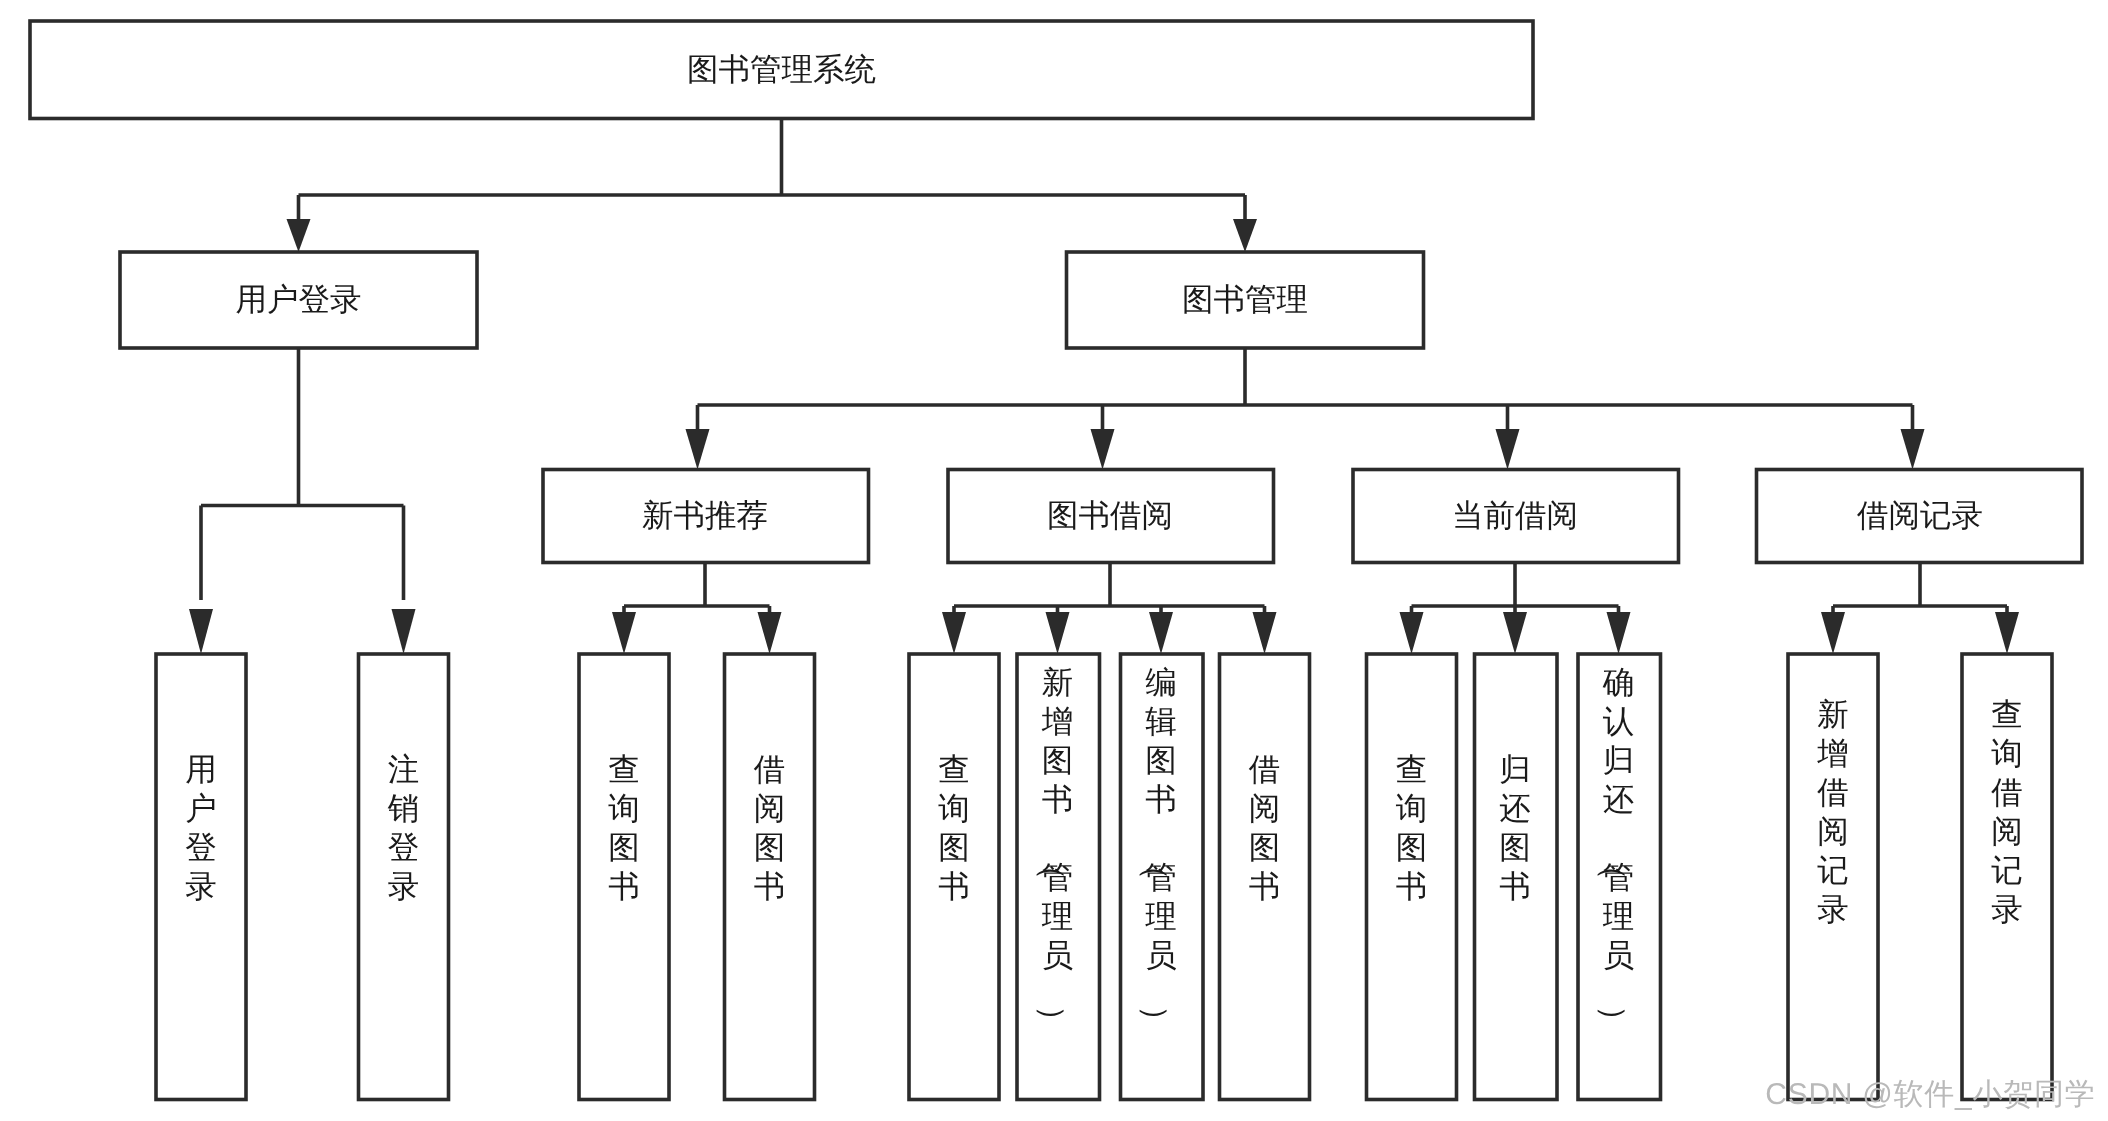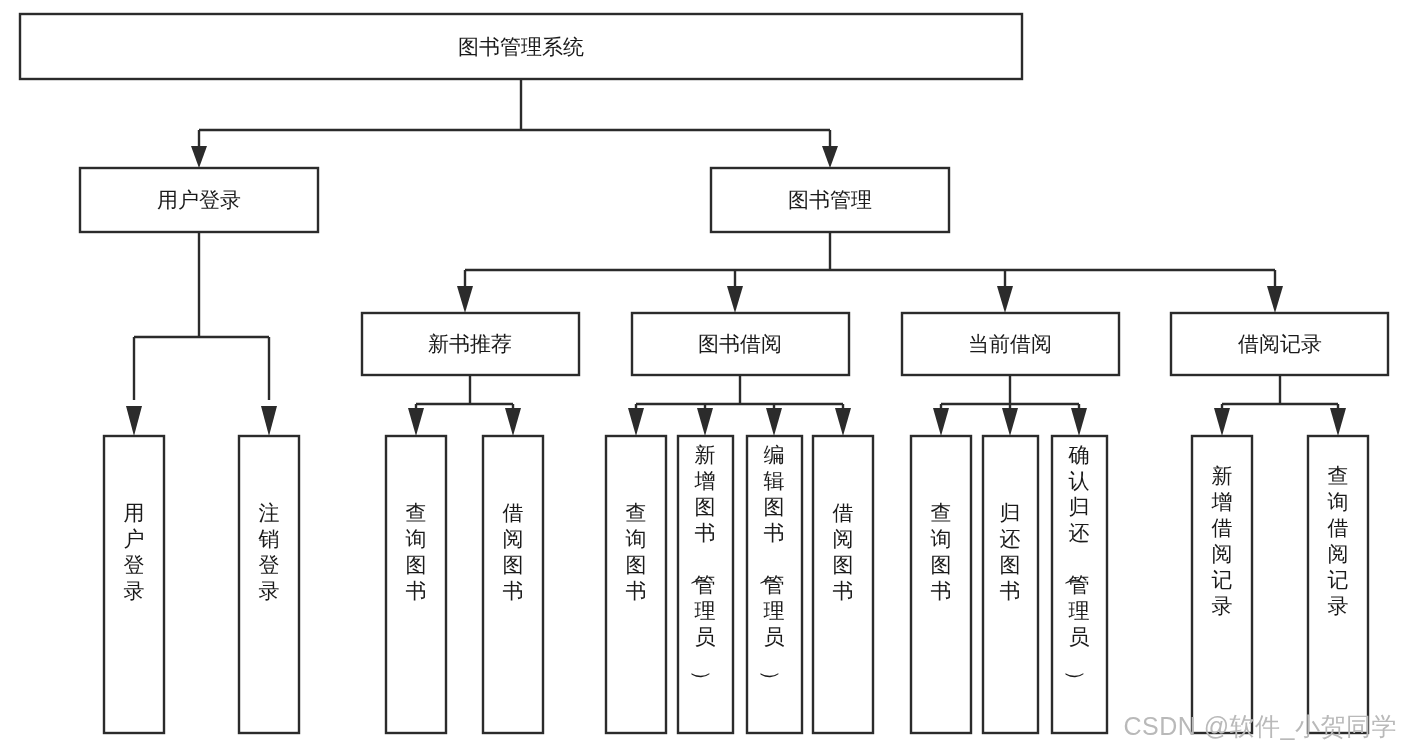--- a/index.html
+++ b/index.html
@@ -54,21 +54,21 @@
     font-family: "Liberation Sans", "DejaVu Sans", sans-serif;
     font-size: 21px;
     fill: #1a1a1a;
     text-anchor: middle;
   }
   .watermark-text {
     position: absolute;
     right: 8px;
     bottom: 4px;
     font-family: "Liberation Sans", "DejaVu Sans", sans-serif;
-    font-size: 25px;
+    font-size: 20px;
     color: #b9b9b9;
     white-space: nowrap;
     letter-spacing: 0.5px;
     user-select: none;
   }
 </style>
 </head>
 <body>
 
 <div id="diagram-root">

